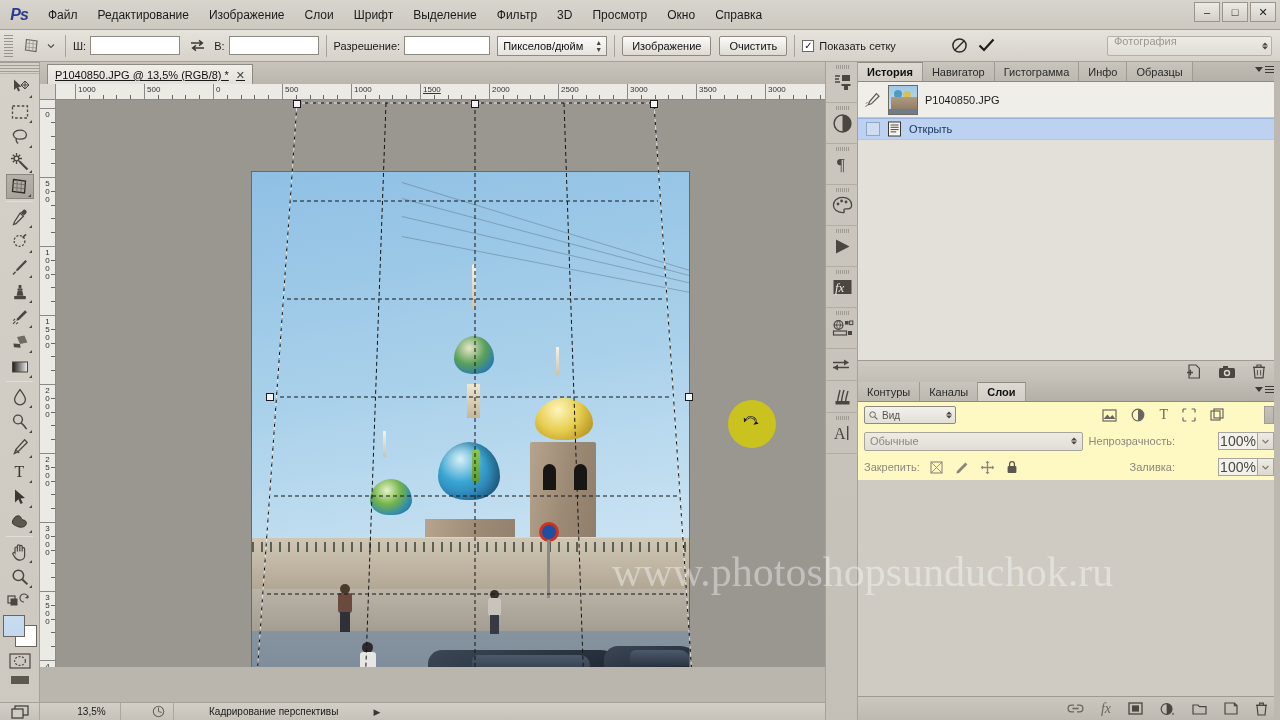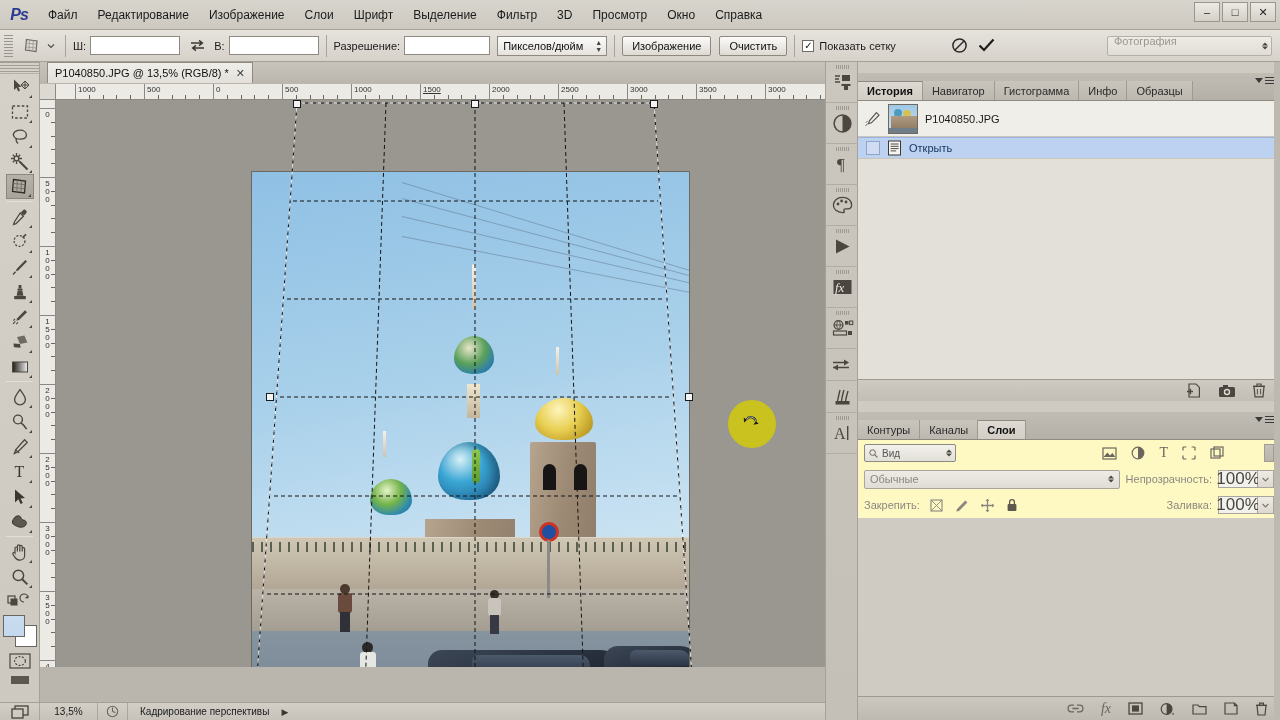--- a/index.html
+++ b/index.html
@@ -117,21 +117,21 @@
     position:absolute; left:0; top:0; width:22px; height:22px;
     background:linear-gradient(#c9dcf0,#c3d8ee); border:1px solid #6a665f;
   }
   .qmask { width:26px; height:20px; margin:4px auto 0;
     display:flex; align-items:center; justify-content:center; }
 
   
   .docarea { position:absolute; left:40px; top:62px; width:785px; height:640px; background:#bab6ae; }
   .tabstrip {
     height:24px; background:linear-gradient(#c8c4bc,#b9b5ad);
-    border-bottom:1px solid #8e8a82; display:flex; 
+    border-bottom:1px solid #8e8a82; display:flex; align-items:flex-end;text-decoration:underline;
   }
   .doctab {
     height:21px; background:linear-gradient(#efeee9,#e3e0da);
     border:1px solid #8e8a82; border-bottom:none;
     display:flex; align-items:center; padding:0 7px; gap:7px;
     font-size:11px; color:#111; margin-left:7px;
   }
   .doctab .x { font-size:11px; color:#444; }
   .ruler-h {
     position:absolute; left:0; top:22px; width:785px; height:16px;
@@ -186,21 +186,21 @@
   .cursor-ring {
     position:absolute; left:672px; top:300px; width:48px; height:48px;
     border-radius:50%; background:#cfc716; opacity:.92;
     display:flex; align-items:center; justify-content:center;
   }
 
   
   .statusbar {
     position:absolute; left:0; top:702px; width:825px; height:18px;
     background:linear-gradient(#d3cfc7,#c6c2ba);
-    border-top:1px solid #a6a198; display:flex; align-items:center; font-size:10px;
+    border-top:1px solid #a6a198; display:flex; align-items:center; font-size:10px;gap:23px;
   }
   .sb-cell { display:flex; align-items:center; height:18px; padding:0 6px;
     border-right:1px solid #aba69d; }
 
   
   .rail {
     position:absolute; left:825px; top:62px; width:33px; height:658px;
     background:linear-gradient(#cbc7bf,#c4c0b8); border-left:1px solid #a6a198;
     border-right:1px solid #a6a198;
   }
@@ -211,24 +211,23 @@
     position:absolute; left:50%; top:3px; transform:translateX(-50%);
     width:14px; height:4px;
     background:repeating-linear-gradient(to right,#a09b92 0 1px,transparent 1px 2px);
   }
   .rail-cell.nogr { height:32px; }
 
   
   .panels { position:absolute; left:858px; top:62px; width:422px; height:658px;
     background:#cfcbc3; }
   .panel-tabs {
-    height:28px; background:linear-gradient(#c1bdb5,#b4b0a8);
+    height:20px; background:linear-gradient(#c1bdb5,#b4b0a8);
     display:flex; align-items:flex-end; position:relative;
     border-bottom:1px solid #8e8a82;
-    margin-top:11px;
   }
   .ptab {
     height:19px; padding:0 9px; font-size:11px; display:flex; align-items:center;
     background:linear-gradient(#c9c5bd,#bcb8b0);
     border-right:1px solid #9e9a92; color:#2a2a2a;
   }
   .ptab.active {
     background:linear-gradient(#dedad3,#d2cec6); color:#111; font-weight:bold;
     border-top:1px solid #8e8a82;
   }
@@ -262,21 +261,21 @@
   .spin .up { border-bottom:3px solid #4a4740; }
   .spin .dn { border-top:3px solid #4a4740; }
   .blend-select {
     height:19px; flex:1; border:1px solid #aaa59c;
     background:linear-gradient(#eeebe5,#e0ddd6); font-size:11px;
     display:flex; align-items:center; padding:0 5px; color:#8c887f;
     position:relative; border-radius:2px;
   }
   .num-field {
     height:18px; width:40px; border:1px solid #aaa59c; background:#f3f1ec;
-    font-size:17px; display:flex; align-items:center; justify-content:center; color:#4a4740;
+    font-size:14px; display:flex; align-items:center; justify-content:center; color:#4a4740;margin-left:37px;
   }
   .num-arrow {
     height:18px; width:16px; border:1px solid #aaa59c; border-left:none;
     background:linear-gradient(#eeebe5,#ddd9d1);
     display:flex; align-items:center; justify-content:center;
   }
   .dim { color:#8c887f; }
   .layer-item {
     height:58px; display:flex; align-items:center; gap:8px; padding:0 8px;
     background:#c3d3ef; border-top:1px solid #a9bdde; border-bottom:1px solid #a9bdde;
@@ -1163,14 +1162,15 @@
         <svg width="13" height="14" viewBox="0 0 13 14">
           <path d="M2 3.4 h9 l-1 9.6 H3 Z" fill="none" stroke="#4b4740" stroke-width="1.2"></path>
           <path d="M1 3.4 h11 M4.6 1.2 h3.8 v2.2 h-3.8 Z" fill="none" stroke="#4b4740" stroke-width="1.2"></path>
         </svg>
       </div>
     </div>
 
     <div class="scrollbar-v"></div>
   </div>
 
+  <div class="watermark2">www.photoshopsunduchok.ru</div>
 
 </div>
 
 </body></html>

